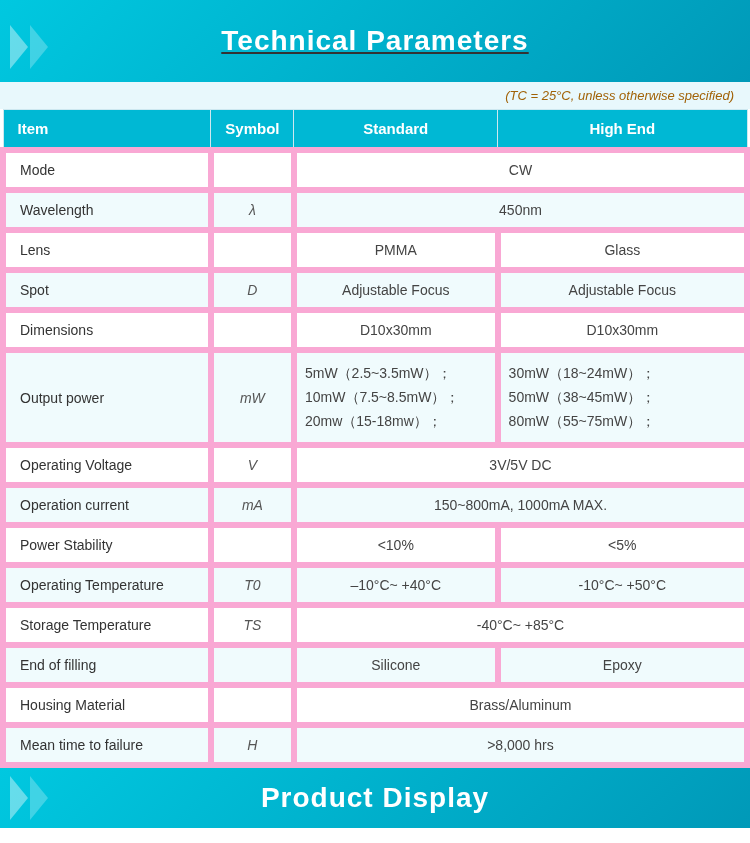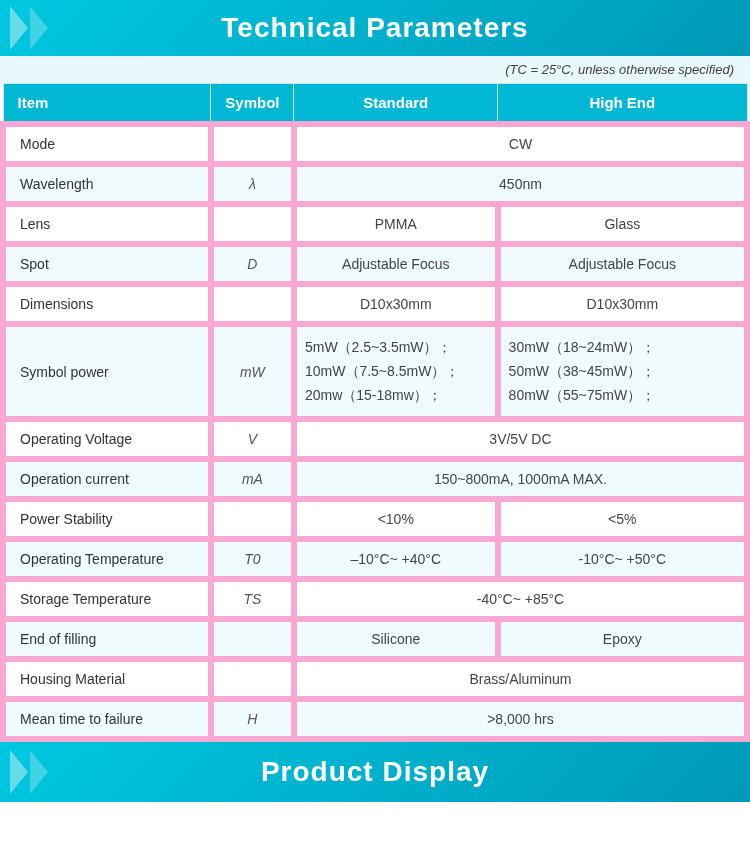--- a/index.html
+++ b/index.html
@@ -8,24 +8,24 @@
       font-family: Arial, sans-serif;
       font-size: 14px;
       color: #333;
       background: #fff;
     }
 
     
     .header {
       background: linear-gradient(135deg, #00c8e0 0%, #0099b8 100%);
       display: flex;
-      align-items: center;
       justify-content: center;
-      padding: 12px 20px;
+      padding: 25px 20px;
       position: relative;
+      text-decoration: underline;
     }
     .header-chevrons {
       position: absolute;
       left: 10px;
       display: flex;
       gap: 2px;
     }
     .chevron {
       width: 0;
       height: 0;
@@ -43,21 +43,21 @@
       letter-spacing: 1px;
       font-family: 'Arial Black', Arial, sans-serif;
     }
 
     
     .note-row {
       background: #e8f8fc;
       text-align: right;
       padding: 6px 16px;
       font-size: 13px;
-      color: #404040;
+      color: #a16207;
       font-style: italic;
     }
 
     
     table {
       width: 100%;
       border-collapse: collapse;
     }
     thead tr th {
       background: #00b8d4;
@@ -164,21 +164,21 @@
         <td>Adjustable Focus</td>
         <td>Adjustable Focus</td>
       </tr>
       <tr>
         <td>Dimensions</td>
         <td></td>
         <td>D10x30mm</td>
         <td>D10x30mm</td>
       </tr>
       <tr>
-        <td>Symbol power</td>
+        <td>Output power</td>
         <td>mW</td>
         <td style="text-align: left; white-space: pre-line; line-height: 1.7;">5mW（2.5~3.5mW）；
 10mW（7.5~8.5mW）；
 20mw（15-18mw）；</td>
         <td style="text-align: left; white-space: pre-line; line-height: 1.7;">30mW（18~24mW）；
 50mW（38~45mW）；
 80mW（55~75mW）；</td>
       </tr>
       <tr>
         <td>Operating Voltage</td>

